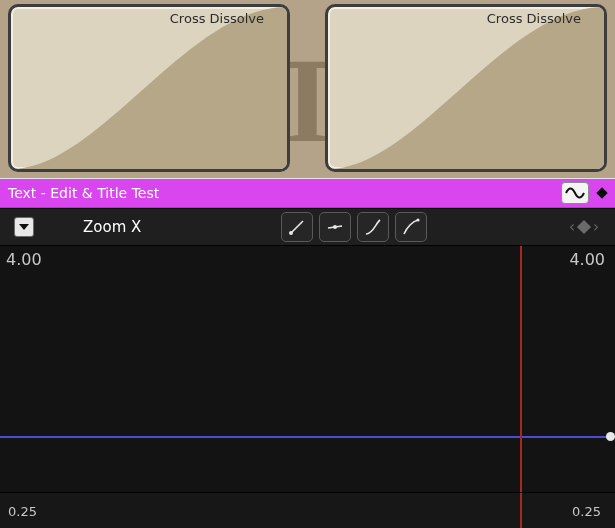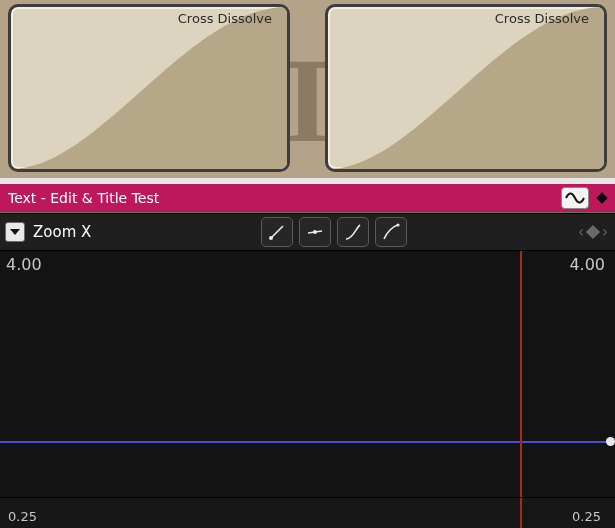--- a/index.html
+++ b/index.html
@@ -46,33 +46,33 @@
   }
   .trans-card.left  { left: 8px; }
   .trans-card.right { right: 8px; }
   .trans-card .curve {
     position: absolute;
     left: 0; top: 0;
     width: 100%; height: 100%;
   }
   .trans-card .label {
     position: absolute;
-    right: 15px;
+    right: 23px;
     top: 4px;
     font-size: 13px;
     color: #2b2b2b;
   }
 
   
   .header-bar {
     display: flex;
     align-items: center;
     height: 28px;
-    background: #be185d;
-    border-top: 6px solid #e5e5e5;
+    background: #d946ef;
+    border-top: 1px solid #e5e5e5;
     border-bottom: 1px solid #7a6c54;
     padding: 0 2px 0 8px;
   }
   .header-bar .title {
     flex: 1;
     font-size: 14px;
     color: #ffffff;
     font-weight: 500;
   }
   .header-btn {
@@ -93,21 +93,22 @@
   }
 
   
   .param-row {
     display: flex;
     align-items: center;
     height: 36px;
     background: #1f1f1f;
     border-top: 1px solid #000;
     border-bottom: 1px solid #000;
-    padding: 0 5px;
+    padding: 0 14px;
+    gap: 41px;
   }
   .dropdown-trigger {
     width: 18px;
     height: 18px;
     background: #e8e8e8;
     border: 1px solid #6a6a6a;
     border-radius: 3px;
     display: flex;
     align-items: center;
     justify-content: center;

